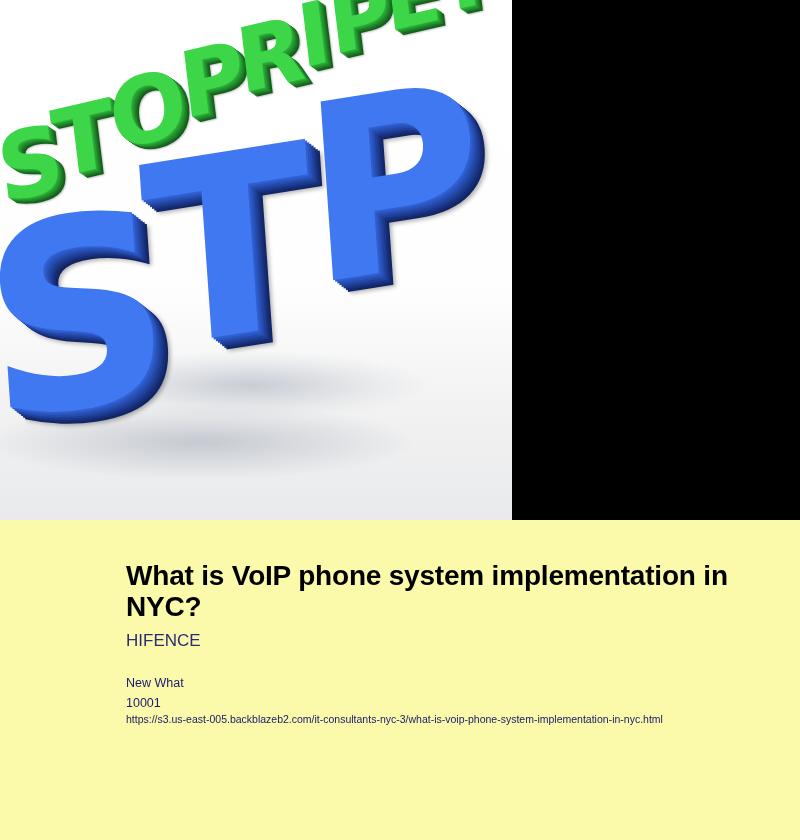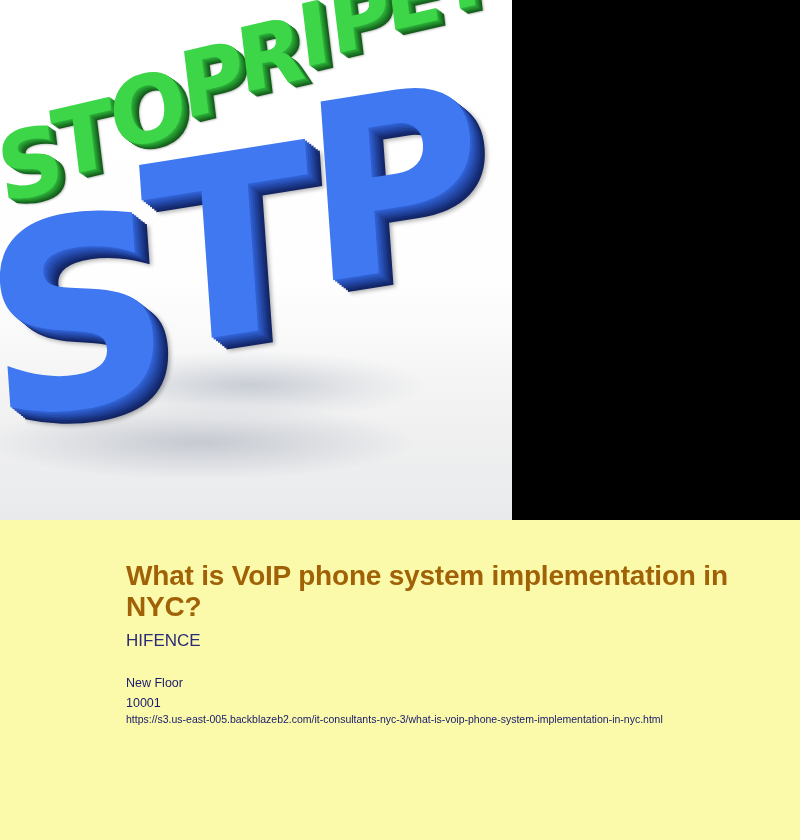--- a/index.html
+++ b/index.html
@@ -122,21 +122,21 @@
   .info-inner {
     position: absolute;
     left: 126px;
     top: 40px;
     width: 650px;
   }
   .title {
     font-family: "Liberation Sans", sans-serif;
     font-size: 28px;
     font-weight: bold;
-    color: #a16207;
+    color: #000000;
     line-height: 1.12;
     margin: 0 0 8px 0;
     letter-spacing: -0.2px;
   }
   .brand {
     font-family: "Liberation Sans", sans-serif;
     font-size: 17px;
     color: #2b2b7a;
     margin: 0 0 22px 0;
   }
@@ -182,19 +182,19 @@
         <span class="bletter" style="left:165px; top:42px;  font-size:250px;">T</span>
         <span class="bletter" style="left:330px; top:8px;   font-size:245px;">P</span>
       </div>
     </div>
   </div>
 
   <div class="info">
     <div class="info-inner">
       <h1 class="title">What is VoIP phone system implementation in NYC?</h1>
       <div class="brand">HIFENCE</div>
-      <div class="contact-line">New Floor</div>
+      <div class="contact-line">New What</div>
       <div class="contact-line">10001</div>
       <div class="url">https://s3.us-east-005.backblazeb2.com/it-consultants-nyc-3/what-is-voip-phone-system-implementation-in-nyc.html</div>
     </div>
   </div>
 
 </div>
 
 </body></html>

